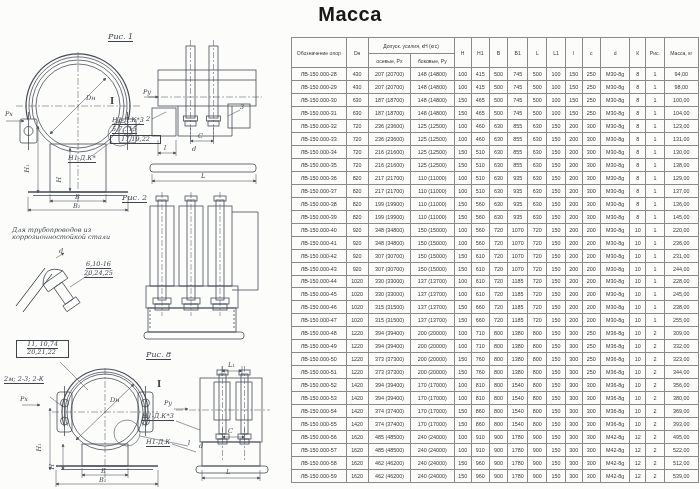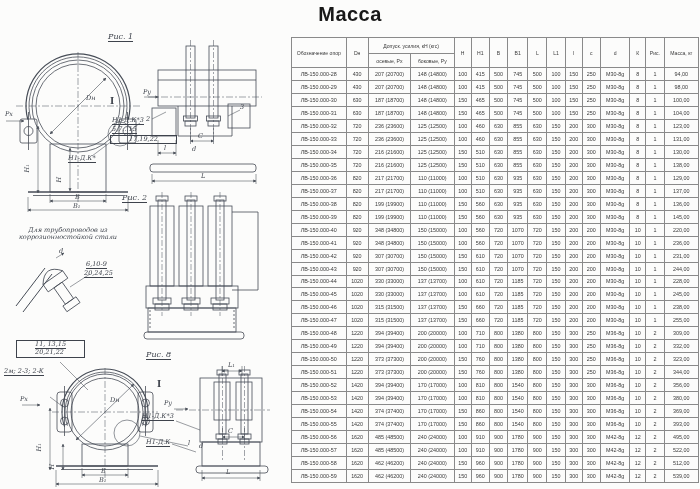--- a/index.html
+++ b/index.html
@@ -5,27 +5,27 @@
   html,body{margin:0;padding:0;}
   body{width:700px;height:489px;position:relative;background:#fcfcfb;overflow:hidden;
        font-family:"Liberation Sans",sans-serif;color:#3c3c3c;}
   .page-title{position:absolute;left:0;right:0;top:3px;text-align:center;
        font-size:20px;font-weight:600;color:#181818;letter-spacing:.4px;}
   .drawing-area{position:absolute;left:0;top:0;width:310px;height:489px;}
   .drawing-area svg{position:absolute;left:0;top:0;}
   .lbl{position:absolute;font-family:"DejaVu Serif",serif;font-style:italic;
        color:#3e434c;font-size:6.5px;line-height:1.15;white-space:nowrap;}
   .ul{border-bottom:1px solid #3e434c;padding-bottom:0px;}
-  .boxed{border:1px solid #3e434c;padding:0 18px;white-space:nowrap;}
+  .boxed{border:1px solid #3e434c;padding:0 10px;white-space:nowrap;}
   .boxed span{display:block;border-bottom:1px solid #3e434c;}
   .boxed span:last-child{border-bottom:none;font-style:italic;}
   .rot{transform:rotate(-90deg);transform-origin:left bottom;}
   .figlabel{font-size:8px;}
   .markI{font-size:9px;font-style:normal;font-weight:bold;}
-  .wraplbl{white-space:normal;text-align:center;}
+  .wraplbl{white-space:normal;text-align:left;}
   .table-wrap{position:absolute;left:291px;top:37px;width:408px;height:446px;}
   table{width:100%;height:100%;border-collapse:collapse;table-layout:fixed;
         font-size:5.4px;color:#3a3a3a;}
   th,td{border:1px solid #8a8a8a;padding:0;text-align:center;vertical-align:middle;
         font-weight:normal;overflow:hidden;white-space:nowrap;}
   thead th{font-size:5.1px;}
   table{border:1px solid #6a6a6a;}
 </style>
 </head>
 <body>
@@ -226,29 +226,29 @@
   <div class="lbl" style="left:146px;top:116px">2</div>
   <div class="lbl" style="left:240px;top:104px">3</div>
   <div class="lbl" style="left:198px;top:133px">С</div>
   <div class="lbl" style="left:164px;top:145px">l</div>
   <div class="lbl" style="left:192px;top:146px">d</div>
   <div class="lbl" style="left:201px;top:173px">L</div>
 
   <div class="lbl figlabel ul" style="left:122px;top:193px">Рис. 2</div>
   <div class="lbl wraplbl" style="left:12px;top:227px;width:112px">Для трубопроводов из коррозионностойкой стали</div>
   <div class="lbl" style="left:59px;top:248px">d</div>
-  <div class="lbl ul" style="left:86px;top:261px">6,10-9</div>
+  <div class="lbl ul" style="left:86px;top:261px">6,10-16</div>
   <div class="lbl ul" style="left:84px;top:270px">20,24,25</div>
 
   <div class="lbl figlabel ul" style="left:146px;top:350px">Рис. 8</div>
   <div class="lbl boxed" style="left:16px;top:340px">
-    <span>11, 13,15</span>
+    <span>11, 10,74</span>
     <span>20,21,22</span>
   </div>
-  <div class="lbl ul" style="left:4px;top:368px">2м; 2-3; 2-К</div>
+  <div class="lbl ul" style="left:4px;top:376px">2м; 2-3; 2-К</div>
   <div class="lbl" style="left:20px;top:396px">Рх</div>
   <div class="lbl" style="left:110px;top:397px">Dн</div>
   <div class="lbl rot" style="left:43px;top:444px">Н₁</div>
   <div class="lbl rot" style="left:56px;top:462px">Н</div>
   <div class="lbl" style="left:101px;top:468px">В</div>
   <div class="lbl" style="left:99px;top:477px">В₁</div>
 
   <div class="lbl markI" style="left:157px;top:379px">Ⅰ</div>
   <div class="lbl" style="left:228px;top:362px">L₁</div>
   <div class="lbl" style="left:164px;top:400px">Ру</div>

